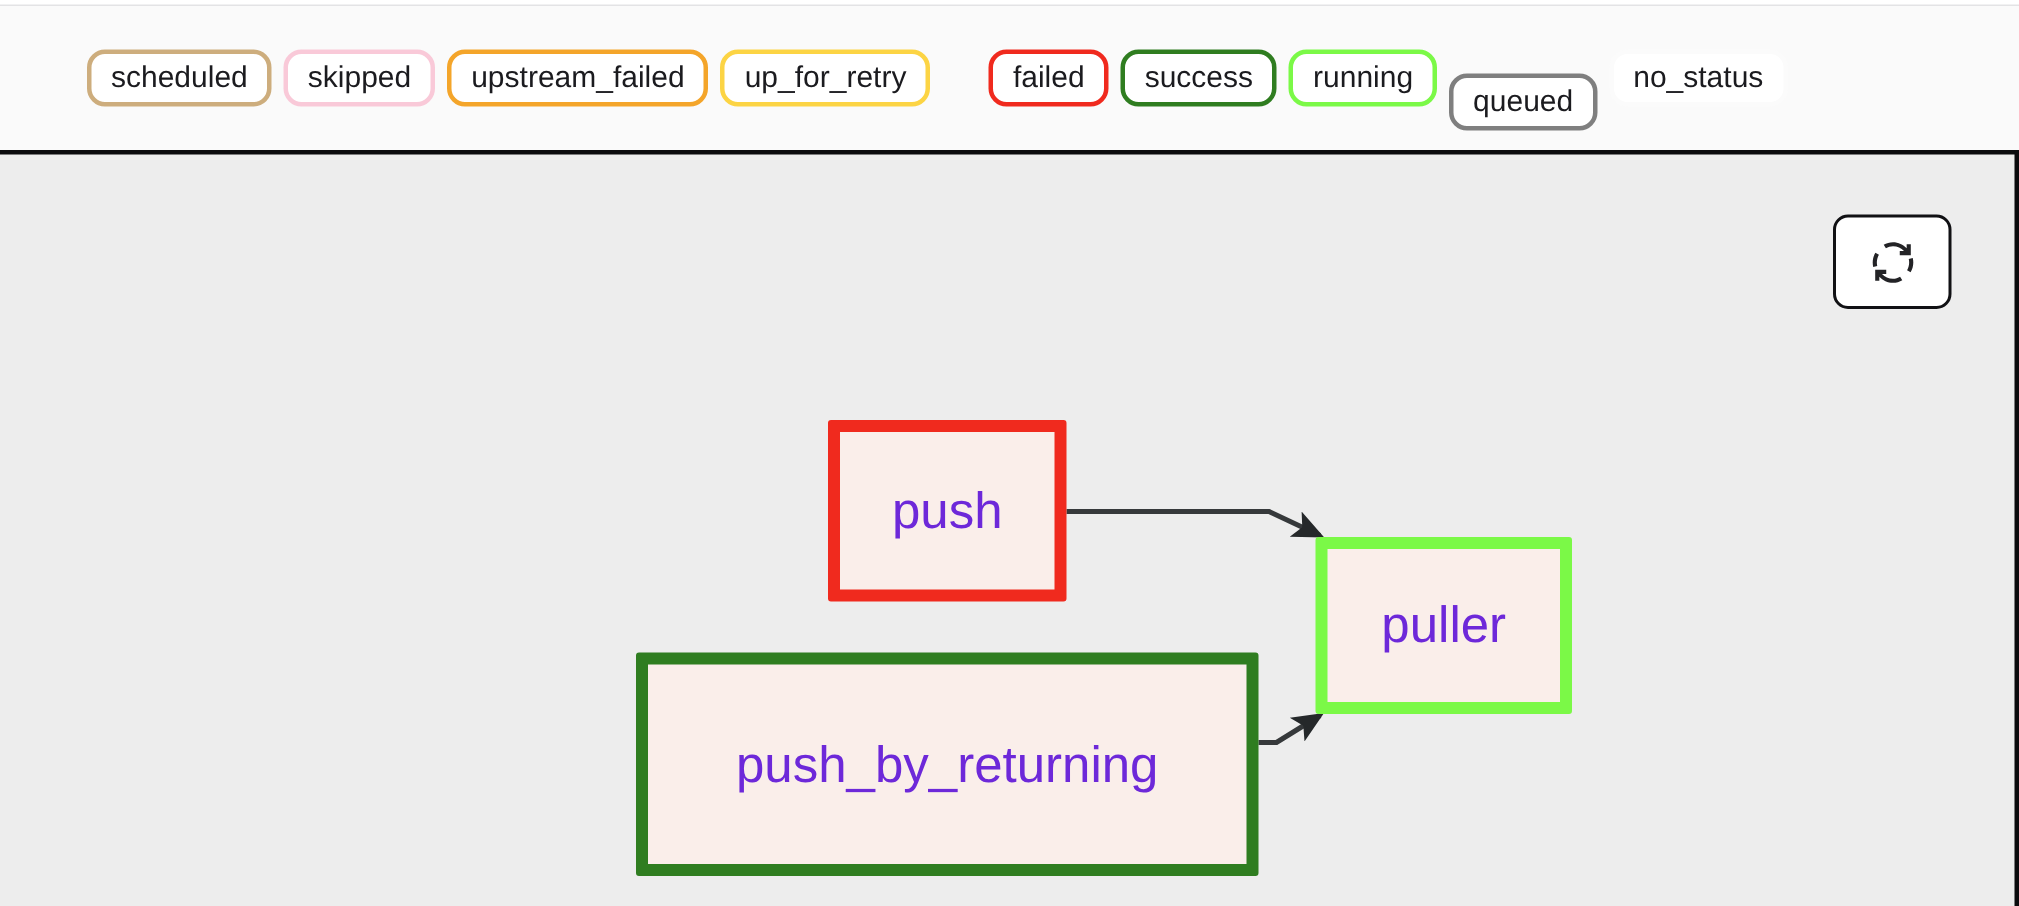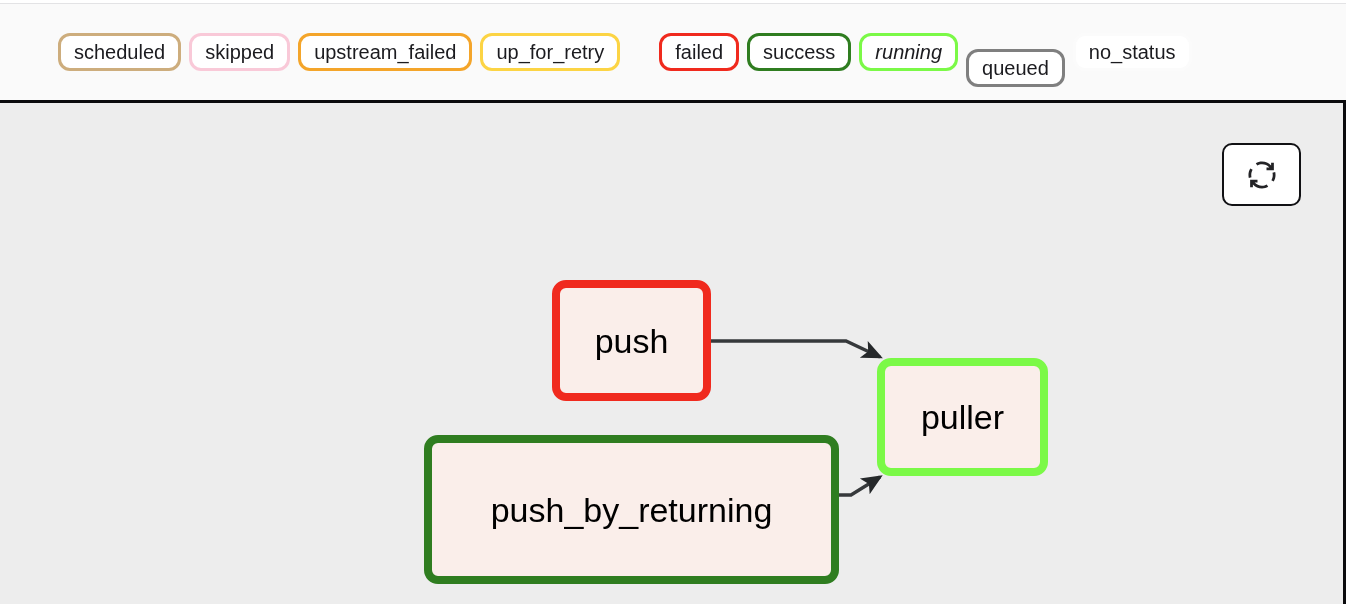--- a/index.html
+++ b/index.html
@@ -84,23 +84,23 @@
   }
 
   
   .node {
     position: absolute;
     display: flex;
     align-items: center;
     justify-content: center;
     border-style: solid;
     border-width: 8px;
-    border-radius: 14px;
+    border-radius: 2px;
     background: #faeeea;
-    color: #000000;
+    color: #6d28d9;
     font-size: 34px;
     line-height: 1;
     white-space: nowrap;
     cursor: pointer;
     user-select: none;
   }
 
   
   .refresh-button {
     position: absolute;
@@ -147,21 +147,21 @@
         </span>
 
       <span class="legend-badge" style="border-color:#f02a1e;margin-left:31px;">
           <span>failed</span>
         </span>
 
       <span class="legend-badge" style="border-color:#2f7d20;">
           <span>success</span>
         </span>
 
-      <span class="legend-badge" style="border-color:#7bf947;font-style:italic;">
+      <span class="legend-badge" style="border-color:#7bf947;">
           <span>running</span>
         </span>
 
       <span class="legend-badge" style="border-color:#7f7f7f;margin-top:32px;">
           <span>queued</span>
         </span>
 
       <span class="legend-badge" style="border-color:#fbfbfb;">
           <span>no_status</span>
         </span>

